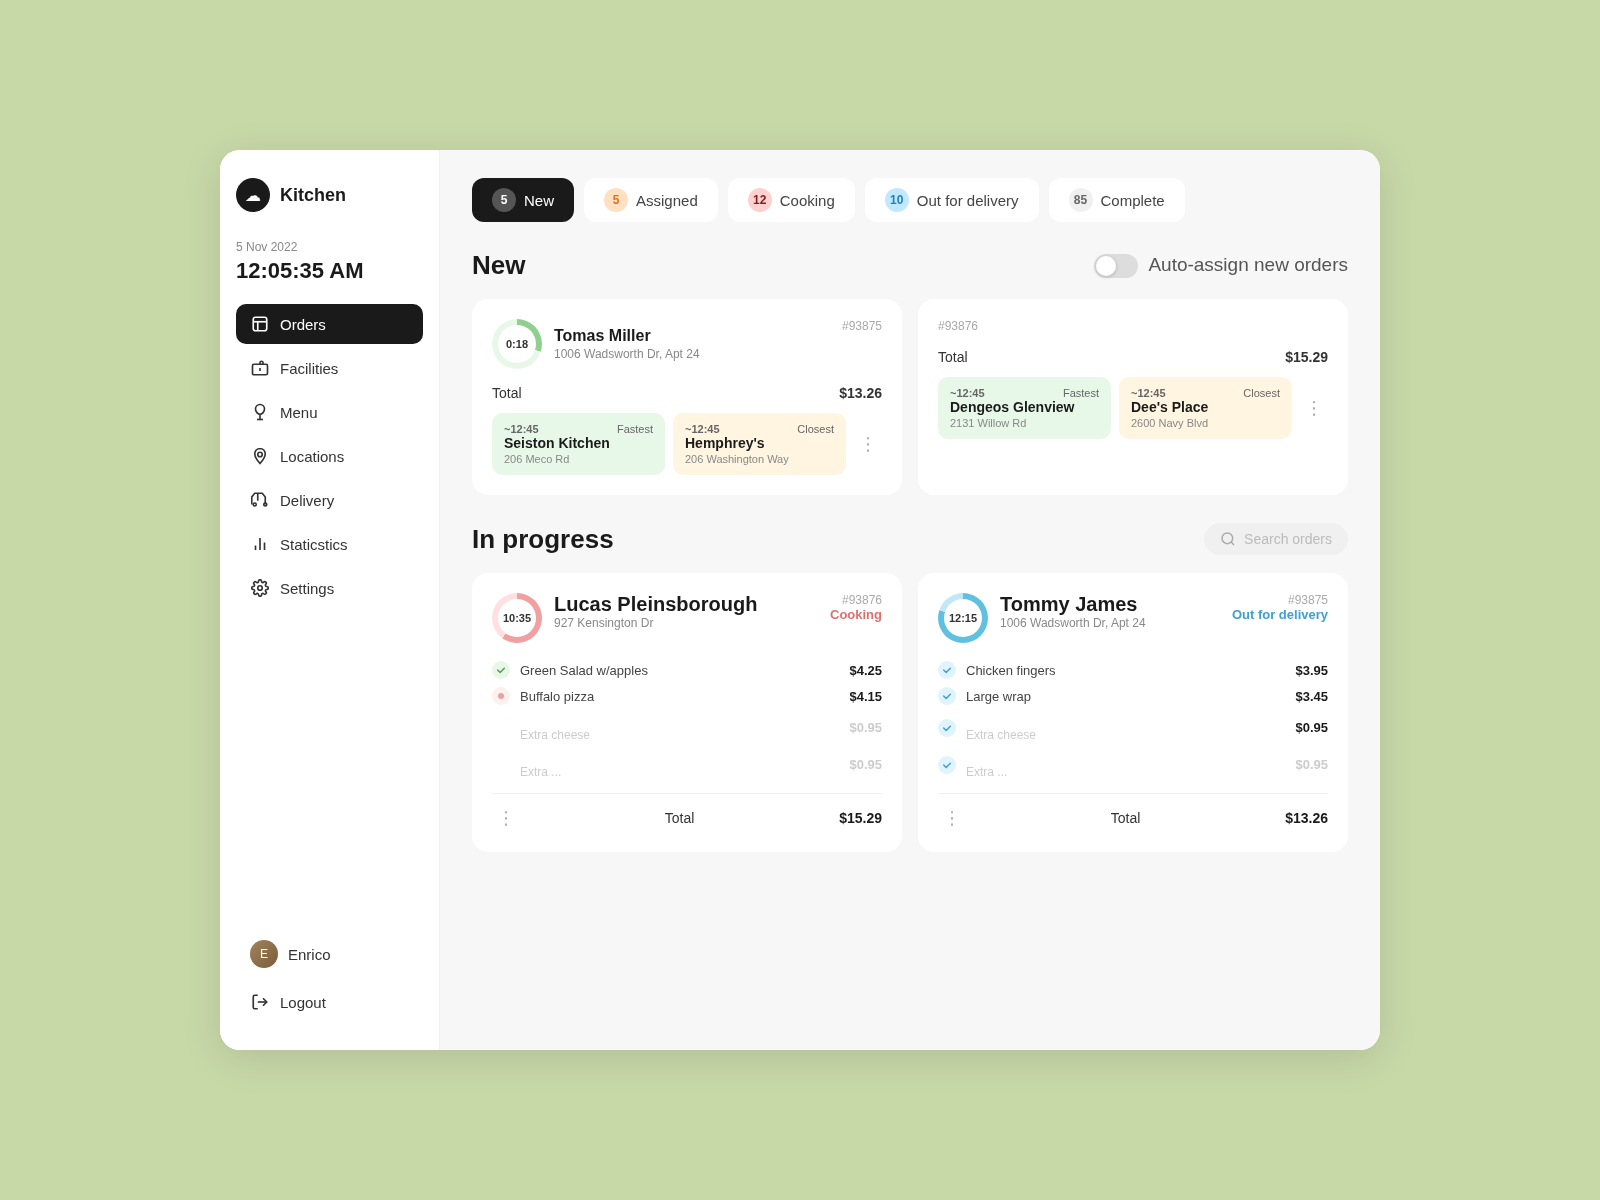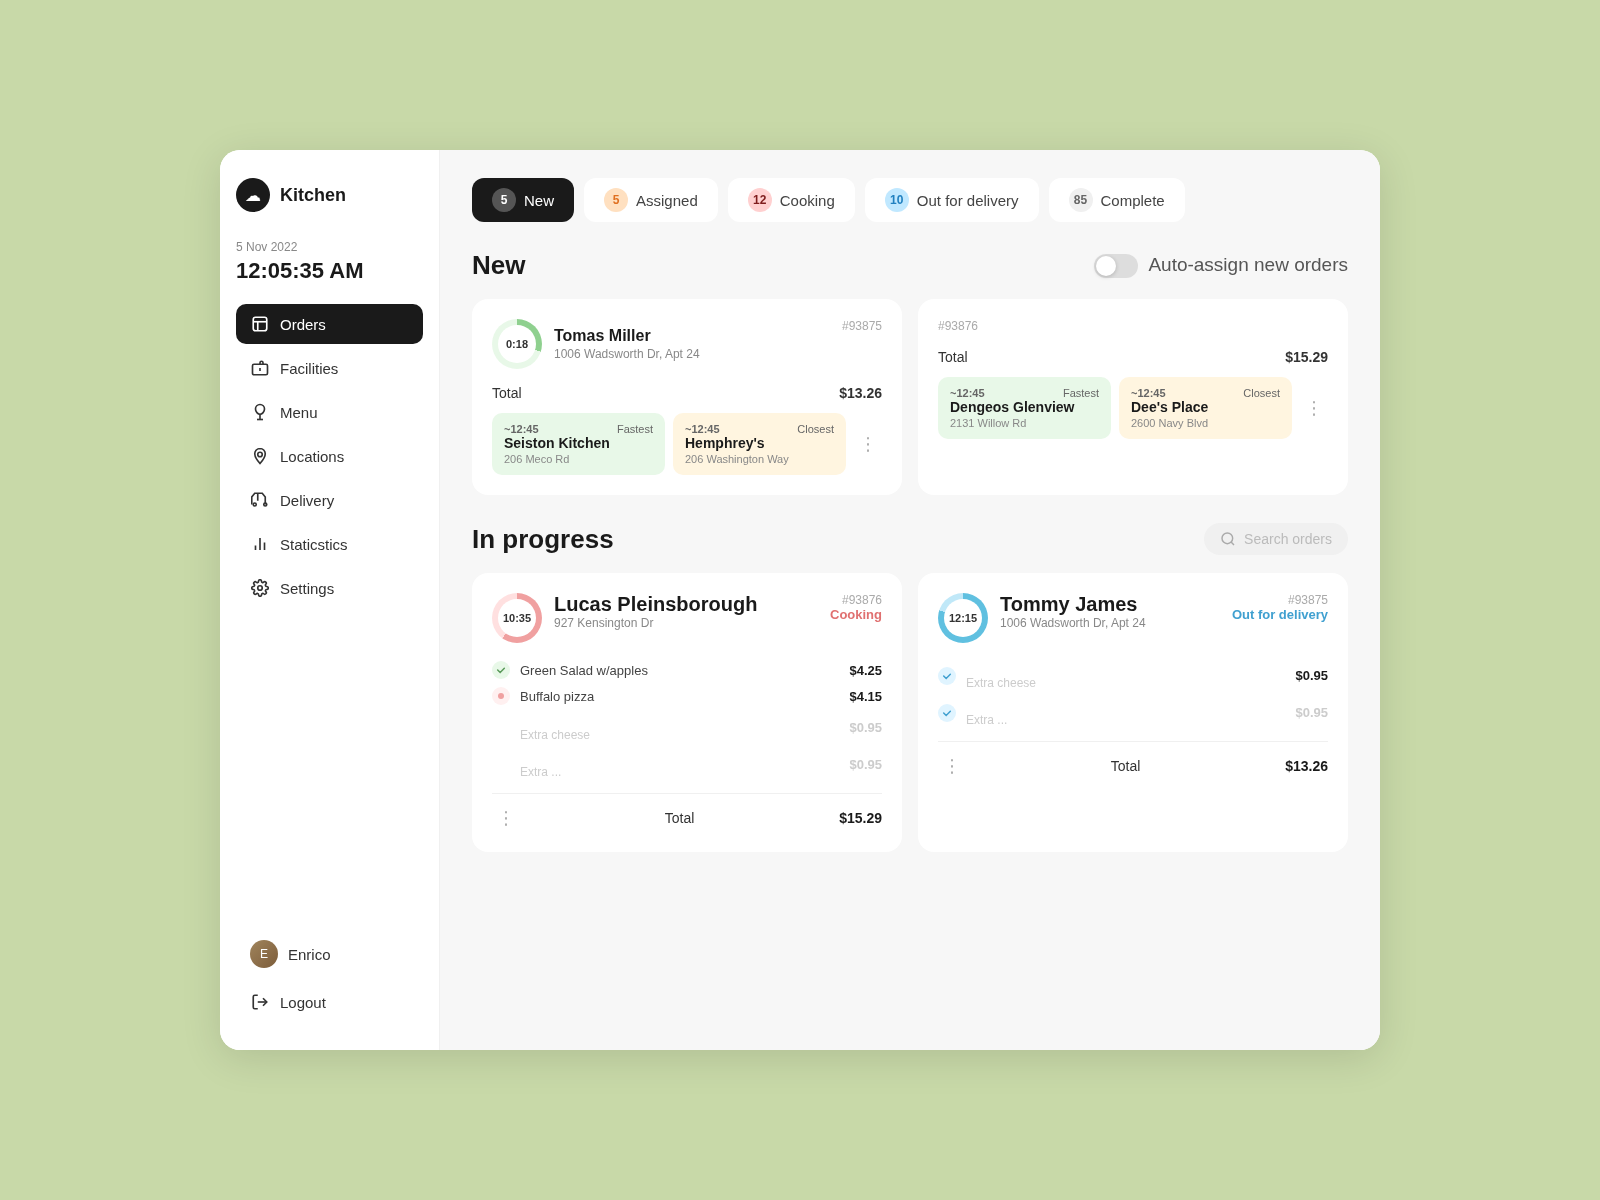--- a/index.html
+++ b/index.html
@@ -539,29 +539,47 @@
             <span class="prog-status-delivery">Out for delivery</span>
           </div>
         </div>
 
         <div class="item-row">
           <div class="item-check check-blue">
             <svg width="10" height="10" viewBox="0 0 12 12" fill="none">
                 <path d="M2 6l3 3 5-5" stroke="#40a0d0" stroke-width="1.8" stroke-linecap="round"></path>
               </svg>
           </div>
-          <span class="item-name item-extra">Extra cheese</span>
-          <span class="item-price">$0.95</span>
+          <span class="item-name">Chicken fingers</span>
+          <span class="item-price">$3.95</span>
         </div>
         <div class="item-row">
           <div class="item-check check-blue">
             <svg width="10" height="10" viewBox="0 0 12 12" fill="none">
                 <path d="M2 6l3 3 5-5" stroke="#40a0d0" stroke-width="1.8" stroke-linecap="round"></path>
               </svg>
           </div>
+          <span class="item-name">Large wrap</span>
+          <span class="item-price">$3.45</span>
+        </div>
+        <div class="item-row">
+          <div class="item-check check-blue">
+            <svg width="10" height="10" viewBox="0 0 12 12" fill="none">
+                <path d="M2 6l3 3 5-5" stroke="#40a0d0" stroke-width="1.8" stroke-linecap="round"></path>
+              </svg>
+          </div>
+          <span class="item-name item-extra">Extra cheese</span>
+          <span class="item-price">$0.95</span>
+        </div>
+        <div class="item-row">
+          <div class="item-check check-blue">
+            <svg width="10" height="10" viewBox="0 0 12 12" fill="none">
+                <path d="M2 6l3 3 5-5" stroke="#40a0d0" stroke-width="1.8" stroke-linecap="round"></path>
+              </svg>
+          </div>
           <span class="item-name item-extra" style="color:#ccc;">Extra ...</span>
           <span class="item-price" style="color:#ccc;">$0.95</span>
         </div>
         <div class="prog-footer">
           <div class="more-btn">⋮</div>
           <span class="prog-total-label">Total</span>
           <span class="prog-total">$13.26</span>
         </div>
       </div>
     </div>

